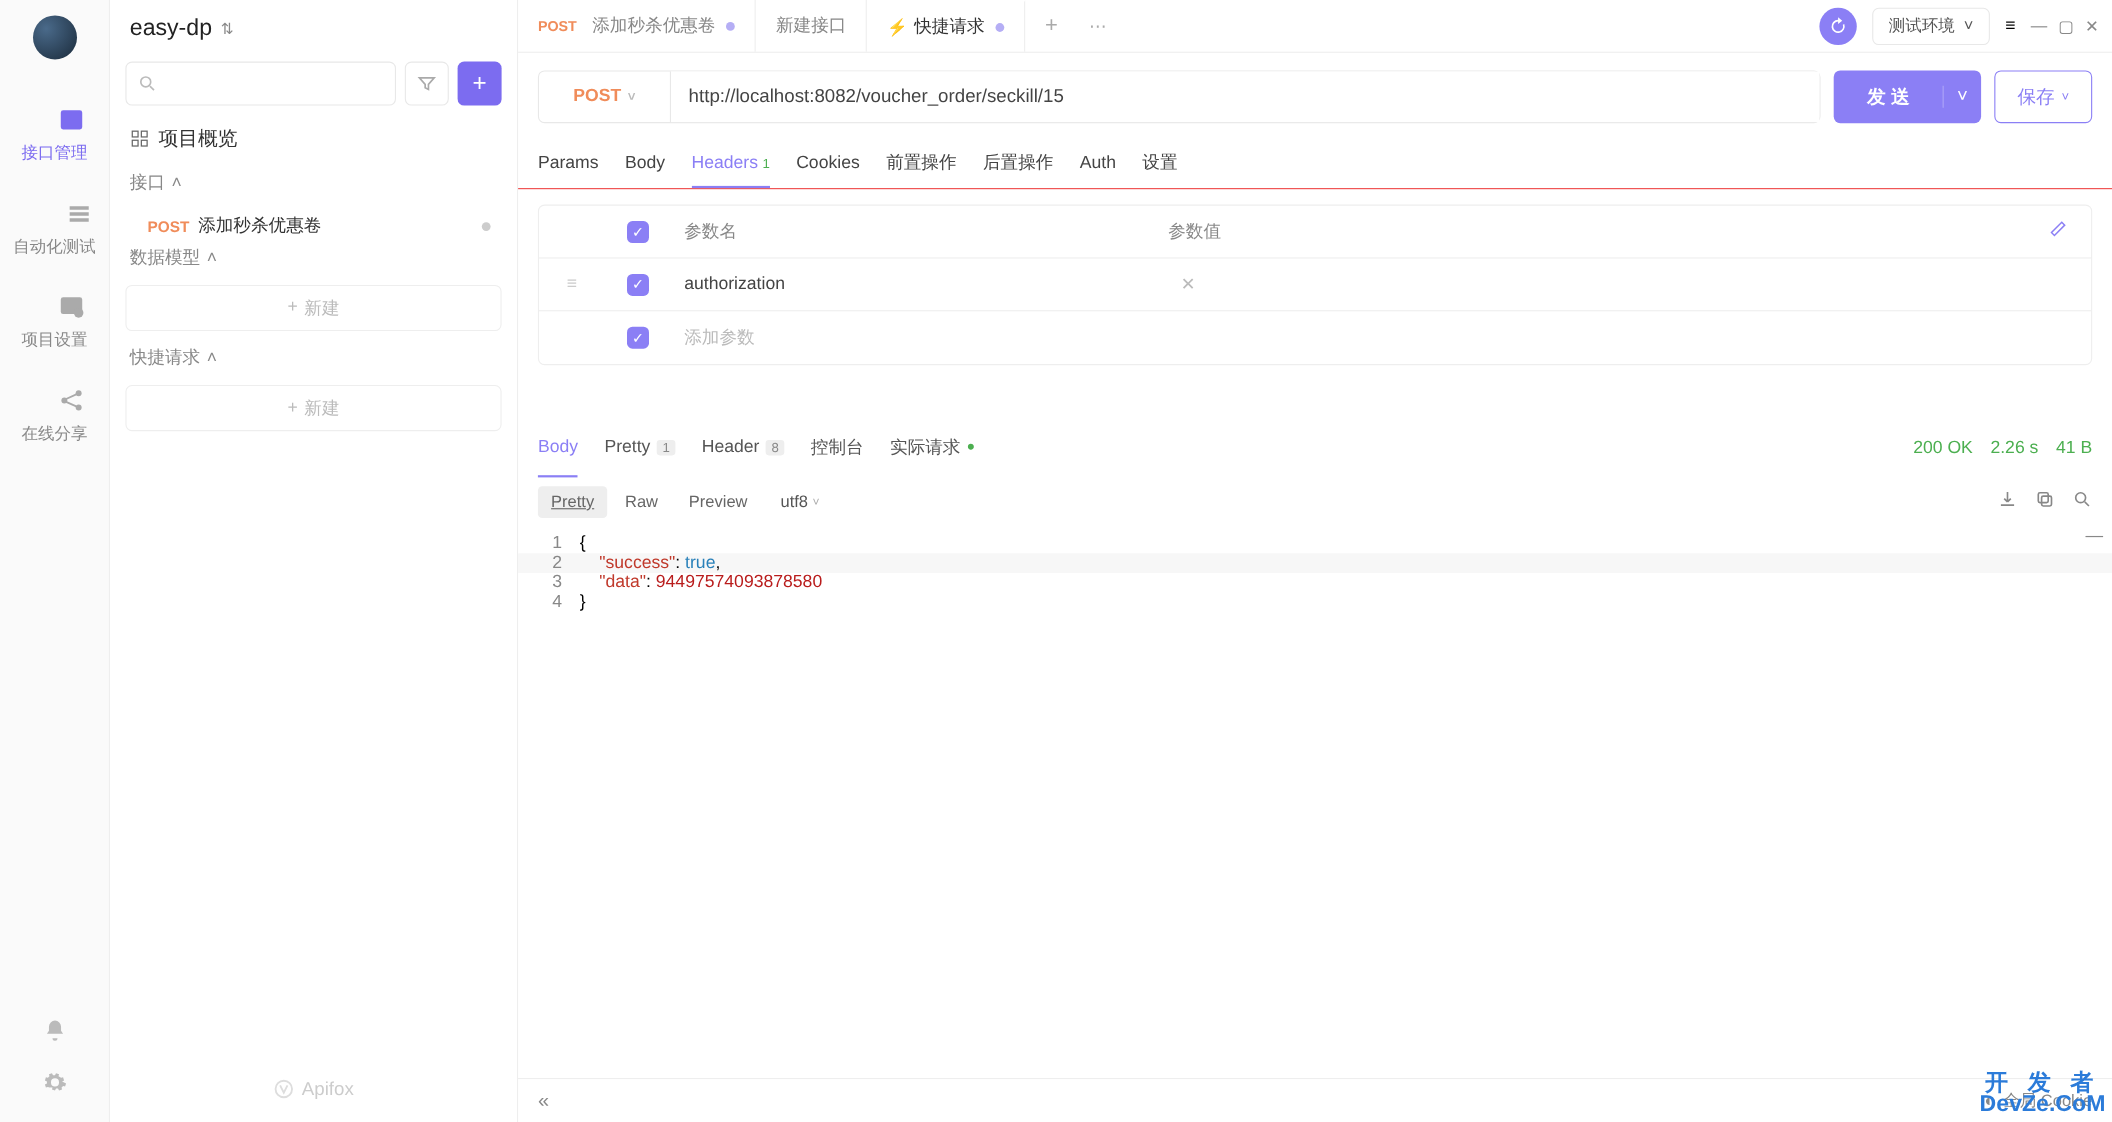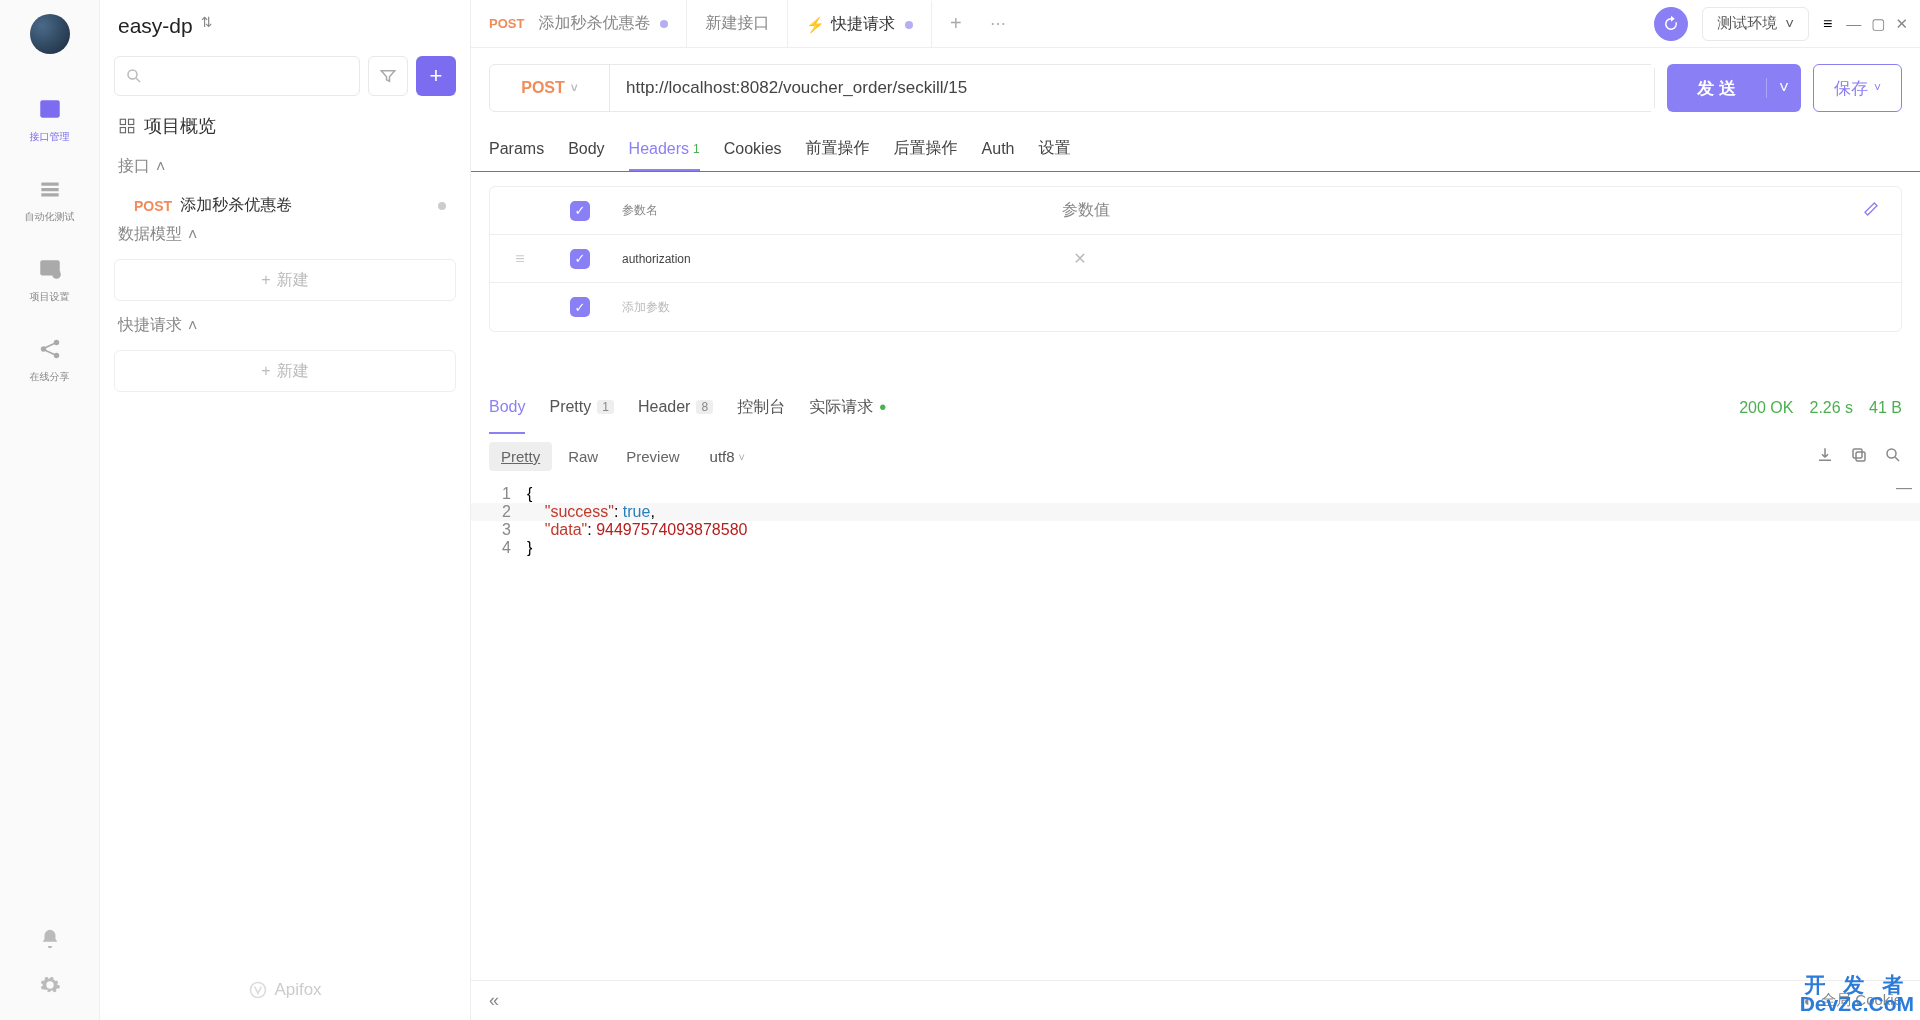--- a/index.html
+++ b/index.html
@@ -1,28 +1,28 @@
 <!DOCTYPE html>
 <html><head>
 <meta charset="utf-8">
 <style>
 * { box-sizing: border-box; margin: 0; padding: 0; font-family: -apple-system, BlinkMacSystemFont, "Segoe UI", "PingFang SC", "Microsoft YaHei", sans-serif; }
 body { background: #f5f5f5; width: 1920px; height: 1020px; overflow: hidden; display: flex; }
 .icon-rail { width: 100px; background: #fafafa; border-right: 1px solid #eee; display: flex; flex-direction: column; align-items: center; padding-top: 14px; }
 .avatar { width: 40px; height: 40px; border-radius: 50%; background: radial-gradient(circle at 30% 30%, #4a6a8a, #1a2a3a); margin-bottom: 40px; }
-.rail-item { display: flex; flex-direction: column; align-items: center; margin-bottom: 30px; color: #888; font-size: 10px; cursor: pointer; }
+.rail-item { display: flex; flex-direction: column; align-items: flex-end; margin-bottom: 30px; color: #888; font-size: 15px; cursor: pointer; }
 .rail-item.active { color: #7c6cf0; }
 .rail-icon-box { width: 30px; height: 30px; display: flex; align-items: center; justify-content: center; margin-bottom: 6px; }
 .rail-item.active .rail-icon-box svg { fill: #7c6cf0; }
 .rail-icon-box svg { fill: #aaa; width: 26px; height: 26px; }
 .rail-bottom { margin-top: auto; padding-bottom: 20px; display: flex; flex-direction: column; align-items: center; gap: 20px; }
 .rail-bottom svg { fill: #bbb; width: 22px; height: 22px; }
 
 .sidebar { width: 370px; background: #fff; display: flex; flex-direction: column; padding: 14px 14px 10px; }
-.proj-head { display: flex; align-items: flex-start; gap: 8px; font-size: 21px; font-weight: 500; color: #222; margin-bottom: 18px; padding-left: 4px; }
+.proj-head { display: flex; align-items: center; gap: 8px; font-size: 21px; font-weight: 500; color: #222; margin-bottom: 18px; padding-left: 4px; }
 .sort-icon { font-size: 14px; color: #888; }
 .search-row { display: flex; gap: 8px; margin-bottom: 18px; }
 .search-box { flex: 1; height: 40px; border: 1px solid #e8e8e8; border-radius: 6px; display: flex; align-items: center; padding: 0 10px; color: #bbb; }
 .filter-btn, .add-btn { width: 40px; height: 40px; border-radius: 6px; display: flex; align-items: center; justify-content: center; cursor: pointer; }
 .filter-btn { border: 1px solid #e8e8e8; color: #aaa; }
 .add-btn { background: #7c6cf0; color: #fff; font-size: 22px; }
 .overview { display: flex; align-items: center; gap: 8px; font-size: 18px; color: #333; margin-bottom: 18px; padding-left: 4px; }
 .tree-head { display: flex; align-items: center; gap: 6px; color: #888; font-size: 16px; margin-bottom: 10px; padding-left: 4px; }
 .tree-item { display: flex; align-items: center; padding: 8px 10px 8px 20px; font-size: 16px; color: #333; }
 .method-tag { color: #f08c5a; font-weight: 600; font-size: 14px; margin-right: 8px; }
@@ -58,21 +58,21 @@
 .req-tabs .rt { cursor: pointer; height: 100%; display: flex; align-items: center; border-bottom: 2px solid transparent; }
 .req-tabs .rt.active { color: #8b7ff5; border-bottom-color: #8b7ff5; }
 .badge-sm { font-size: 12px; margin-left: 4px; color: #4caf50; }
 
 .hdr-table { border: 1px solid #eee; margin: 14px 18px 0; border-radius: 6px; }
 .hdr-row { display: flex; align-items: center; height: 48px; border-bottom: 1px solid #eee; }
 .hdr-row:last-child { border-bottom: none; }
 .col-drag { width: 60px; text-align: center; color: #ccc; font-size: 16px; }
 .col-chk { width: 60px; text-align: center; }
 .chk { width: 20px; height: 20px; border-radius: 5px; background: #8b7ff5; display: inline-flex; align-items: center; justify-content: center; color: #fff; font-size: 13px; }
-.col-name { width: 440px; padding: 0 12px; color: #444; font-size: 12px; }
+.col-name { width: 440px; padding: 0 12px; color: #444; font-size: 16px; }
 .col-val { flex: 1; padding: 0 12px; color: #444; font-size: 16px; }
 .col-act { width: 60px; text-align: center; color: #bbb; }
 .hdr-row.head .col-name, .hdr-row.head .col-val { color: #888; }
 .hdr-row.placeholder .col-name { color: #bbb; }
 
 .resp { flex: 1; display: flex; flex-direction: column; margin-top: 50px; }
 .resp-head { display: flex; justify-content: space-between; align-items: center; padding: 0 18px; }
 .resp-tabs { display: flex; gap: 24px; height: 52px; align-items: center; font-size: 16px; color: #555; }
 .resp-tabs .rt { cursor: pointer; height: 100%; display: flex; align-items: center; border-bottom: 2px solid transparent; }
 .resp-tabs .rt.active { color: #8b7ff5; border-bottom-color: #8b7ff5; }

